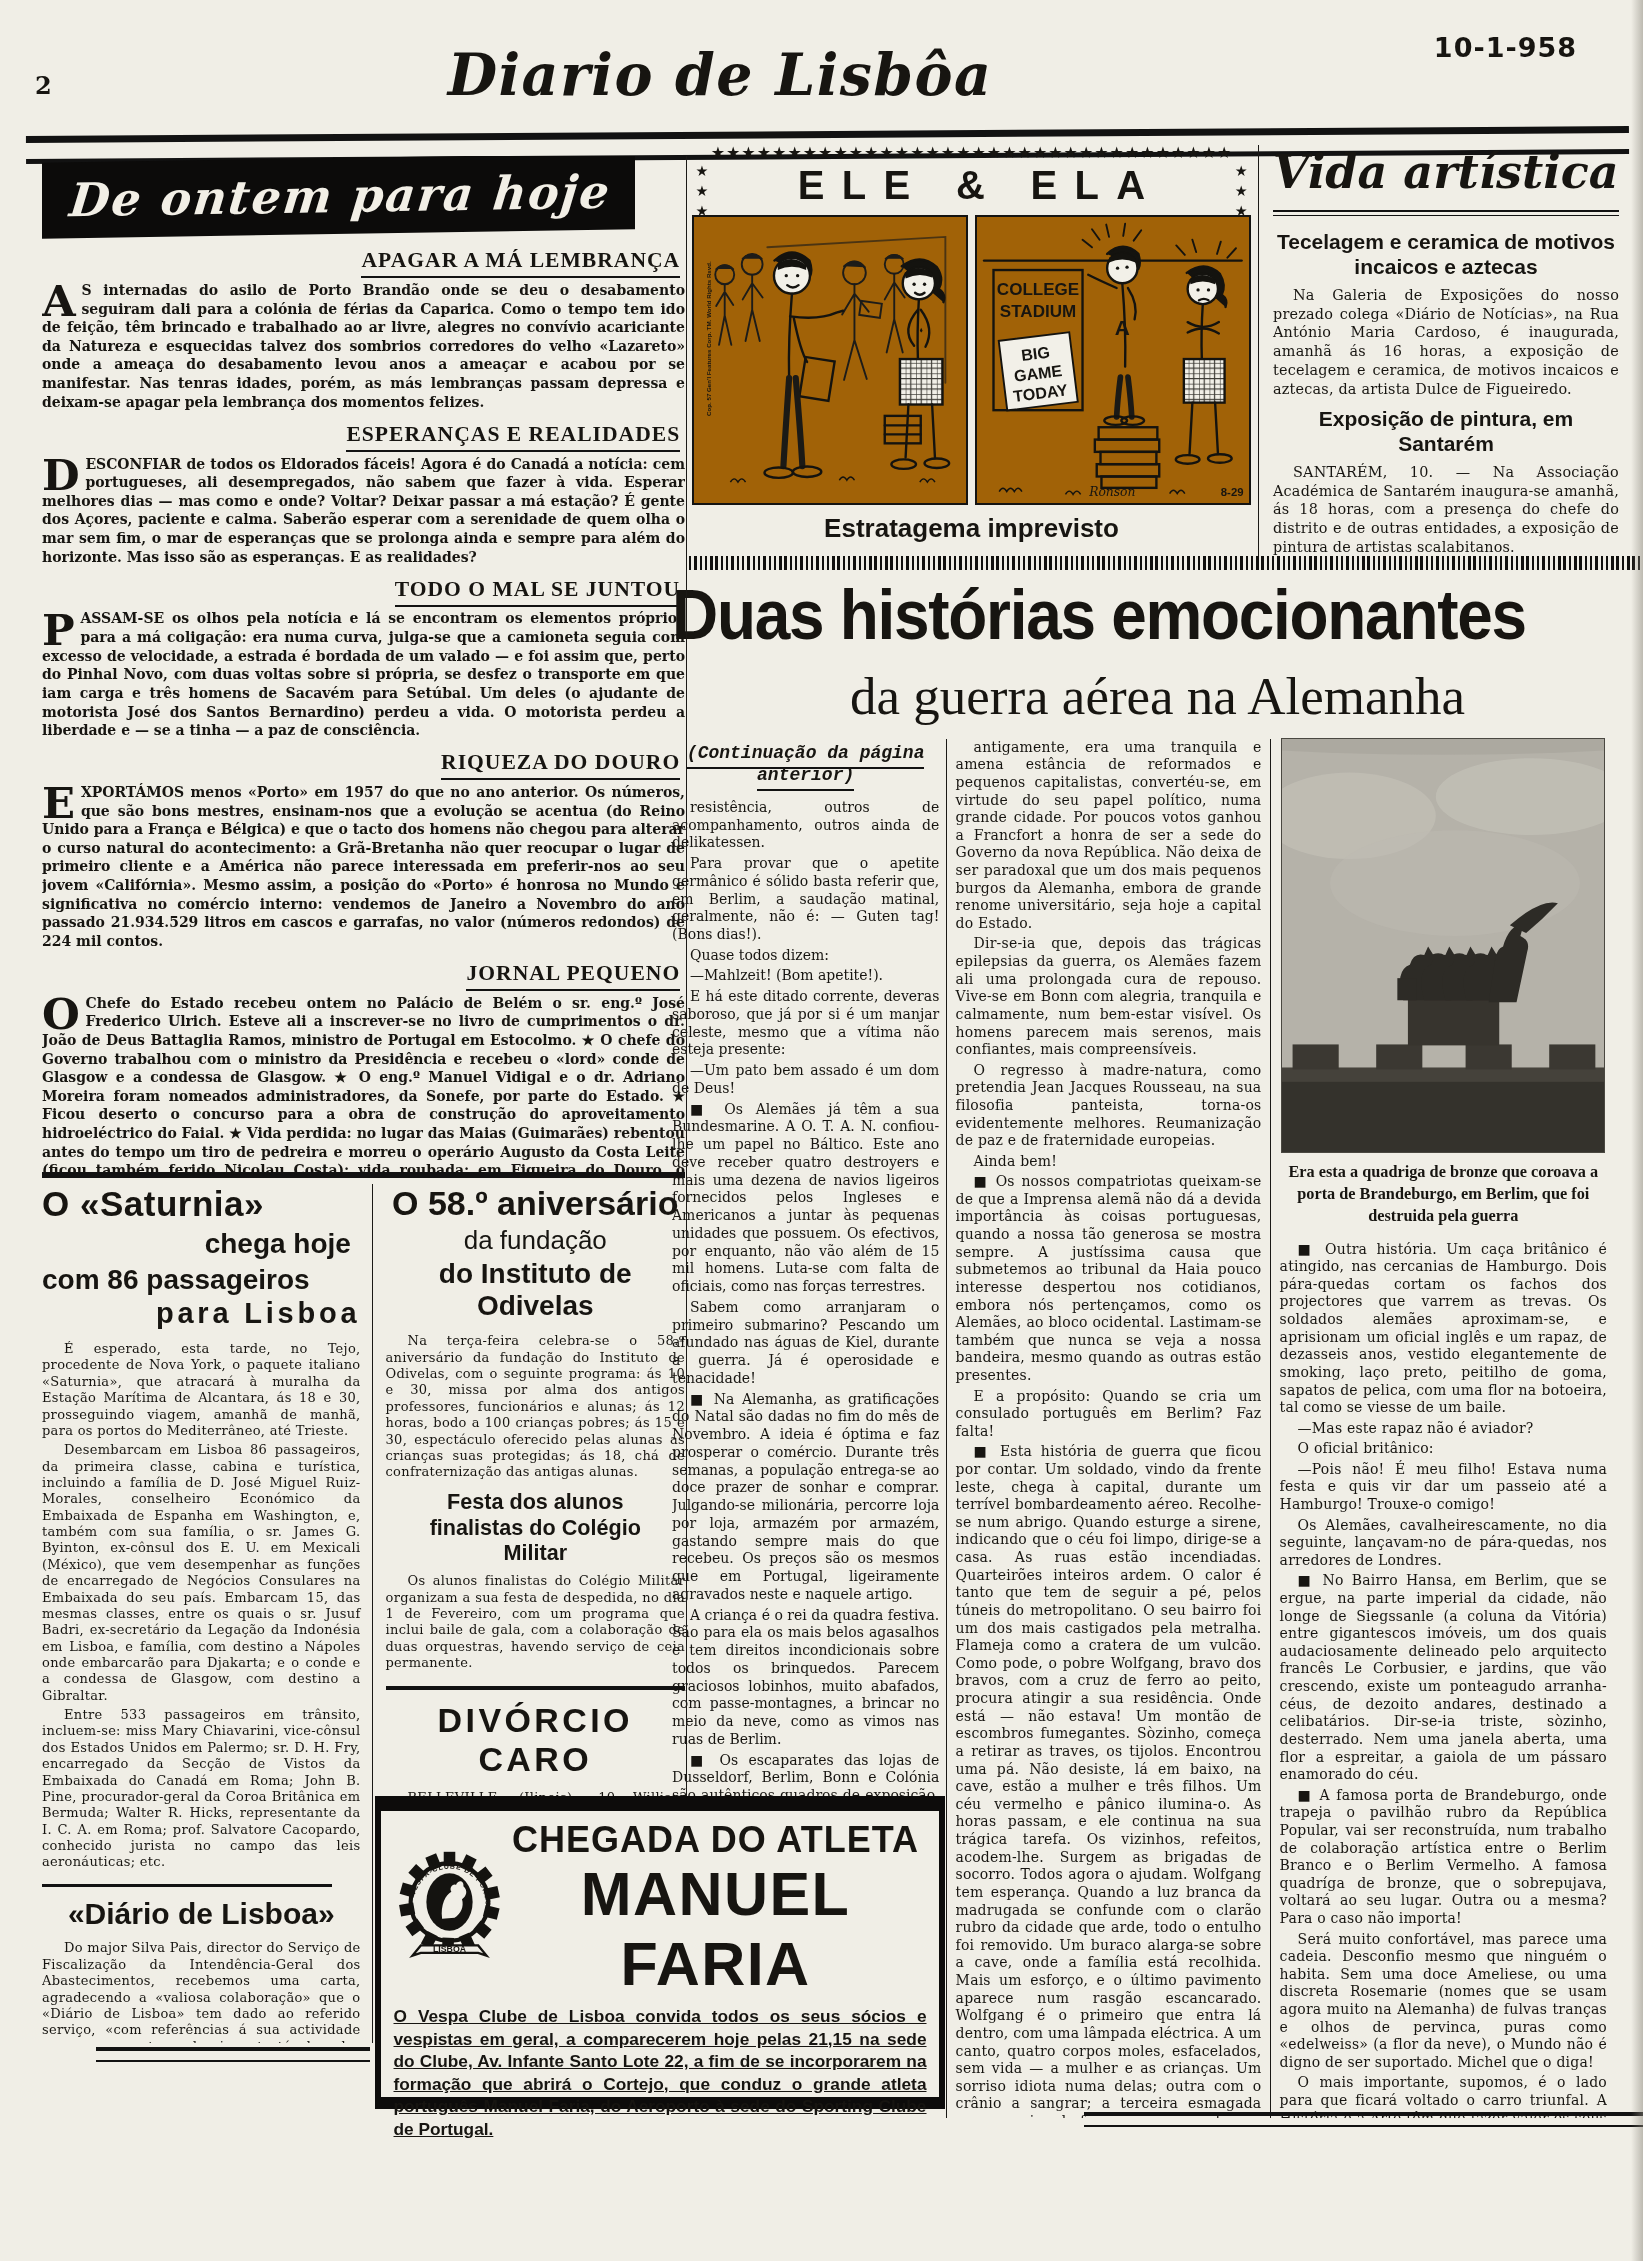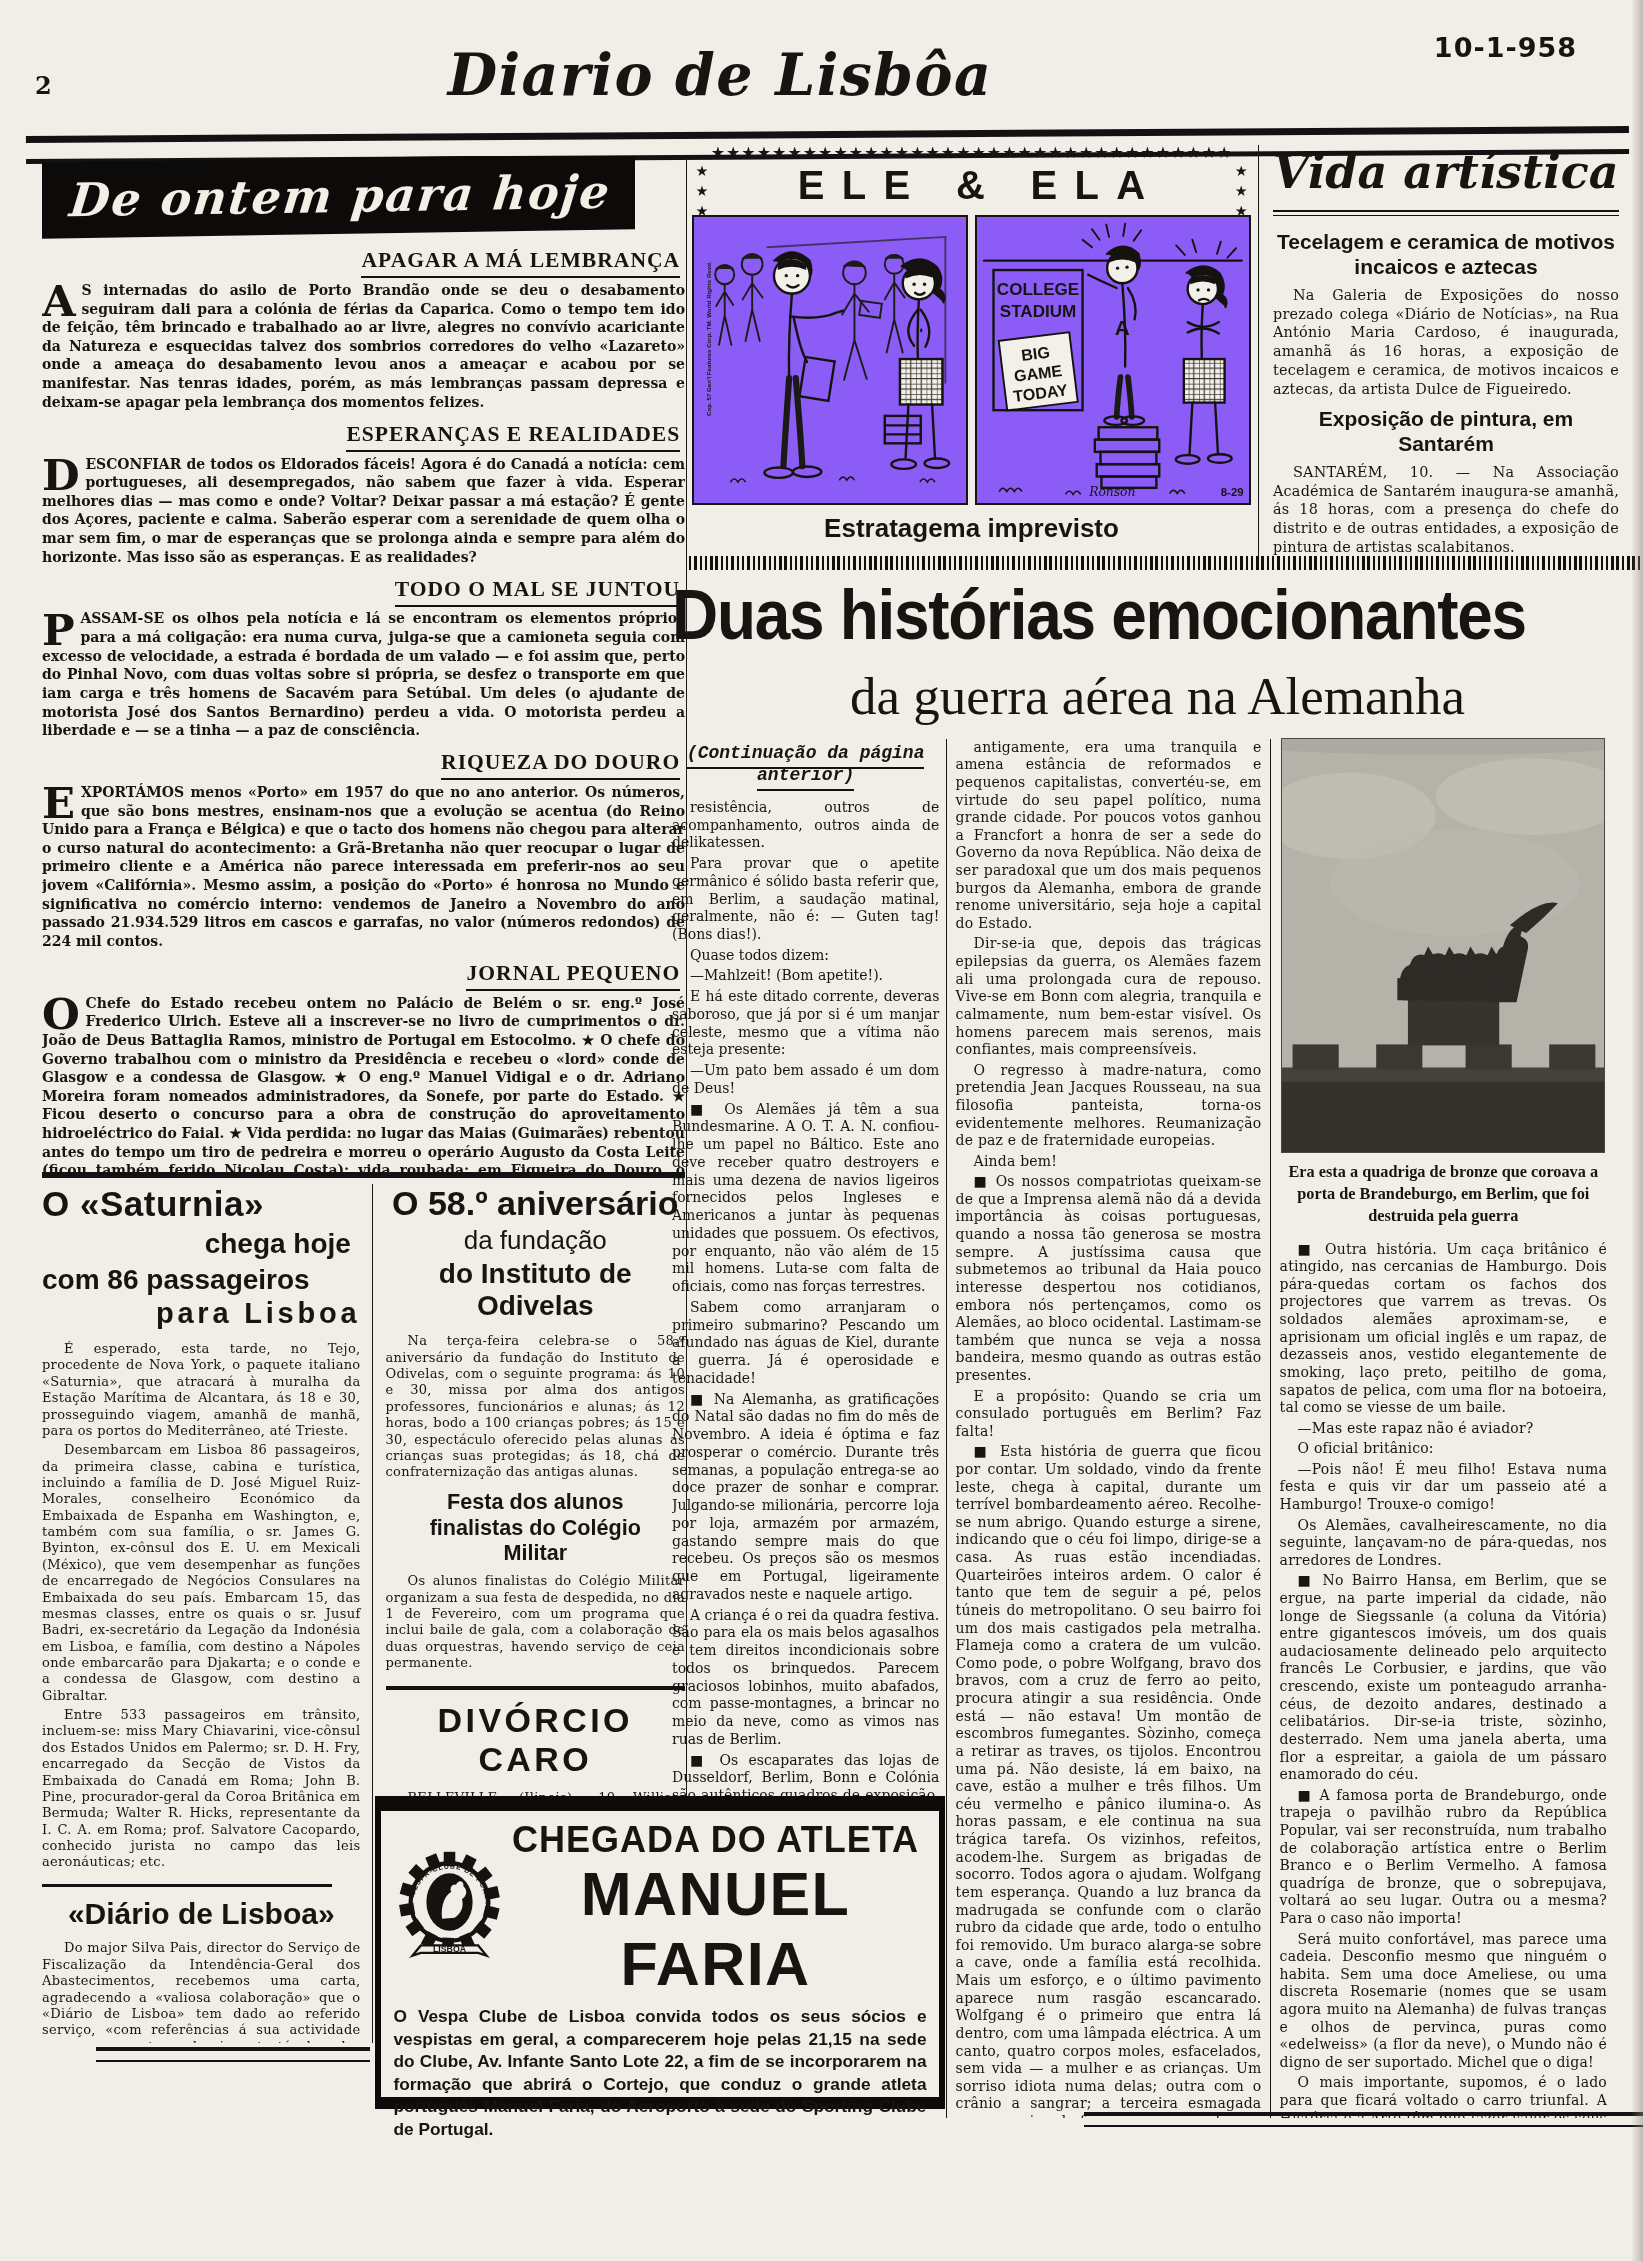--- a/index.html
+++ b/index.html
@@ -48,30 +48,30 @@
 
   
   #faria{position:absolute;left:375px;top:1796px;width:570px;height:313px;background:#f0eee6;
         border:6.2px solid #0d0c0b;border-top-width:15.4px;border-bottom-width:12.5px;
         box-sizing:border-box;padding:7.7px 12.5px;z-index:6;}
   #faria .row{display:flex;align-items:center;}
   #faria .logo{width:111px;flex:0 0 111px;}
   #faria .titles{flex:1;text-align:center;}
   .faria-t1{font:800 36px "Liberation Sans",sans-serif;letter-spacing:1px;}
   .faria-t2{font:900 61px "Liberation Sans",sans-serif;letter-spacing:1.4px;margin-top:-1.9px;}
-  .faria-body{font:bold 17.3px/1.3 "Liberation Sans",sans-serif;text-align:justify;margin-top:6.7px;}
+  .faria-body{font:bold 17.3px/1.3 "Liberation Sans",sans-serif;text-align:justify;margin-top:6.7px;text-decoration:underline;}
 
   
   #comic{position:absolute;left:692px;top:143px;width:559px;}
   .star-row{font:16px "DejaVu Sans",sans-serif;letter-spacing:1px;white-space:nowrap;overflow:hidden;text-align:center;height:20px;}
   .comic-titlerow{display:flex;justify-content:space-between;align-items:flex-start;padding:0 1.9px;height:50px;}
   .star-col{writing-mode:vertical-rl;font:14.4px "DejaVu Sans",sans-serif;letter-spacing:3.8px;}
   .comic-title{font:900 40px "Liberation Sans",sans-serif;letter-spacing:17.3px;padding-left:17.3px;}
   .panels{display:flex;gap:7.7px;margin-top:1.9px;}
-  .panel{border:2.9px solid #151412;background:#8b5cf6;width:305px;height:290px;position:relative;box-sizing:border-box;}
+  .panel{border:2.9px solid #151412;background:#a16207;width:305px;height:290px;position:relative;box-sizing:border-box;}
   .panel svg{width:100%;height:100%;}
   .comic-caption{font:bold 26px "Liberation Sans",sans-serif;text-align:center;margin-top:7.7px;}
 
   .hatch{position:absolute;left:689px;top:556px;width:954px;height:14.4px;
         background:repeating-linear-gradient(90deg,#11100e 0 2.4px,rgba(0,0,0,0) 2.4px 5.3px);}
 
   
   #vida{position:absolute;left:1273px;top:145px;width:346px;}
   .vida-title{font:italic 900 46px "DejaVu Serif",serif;padding-bottom:11px;border-bottom:2.4px solid #121212;}
   .vida-rule{border-top:1.4px solid #121212;margin:3.4px 0 12.5px;}

